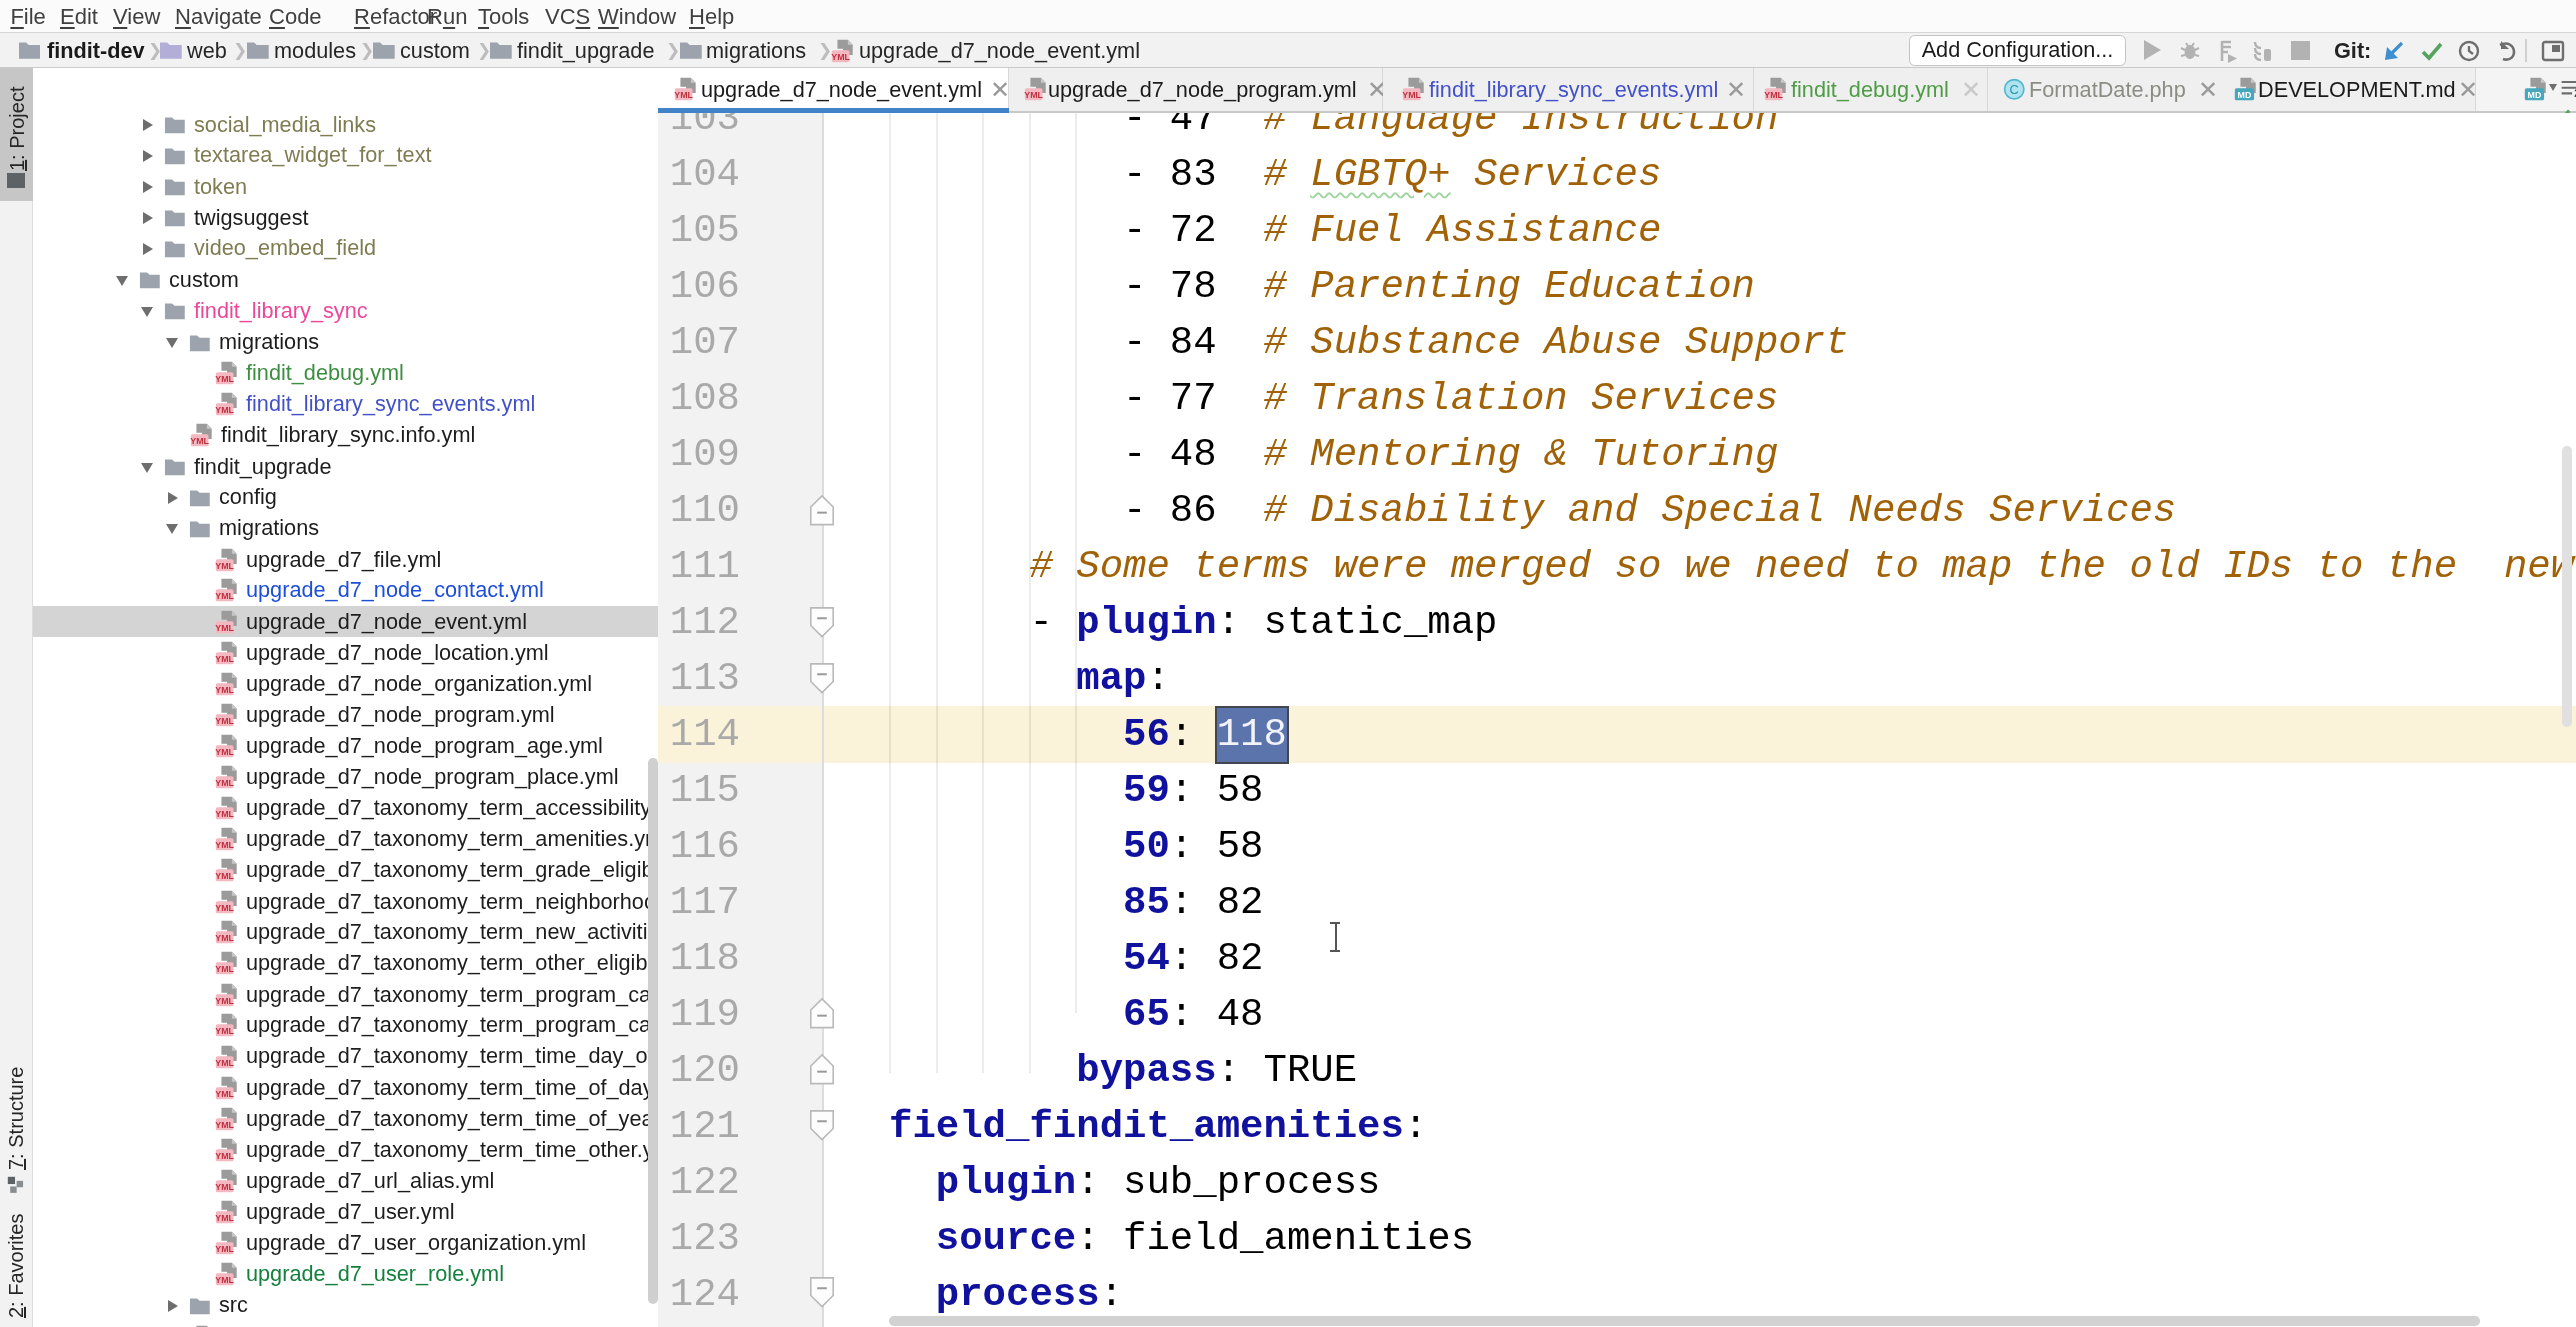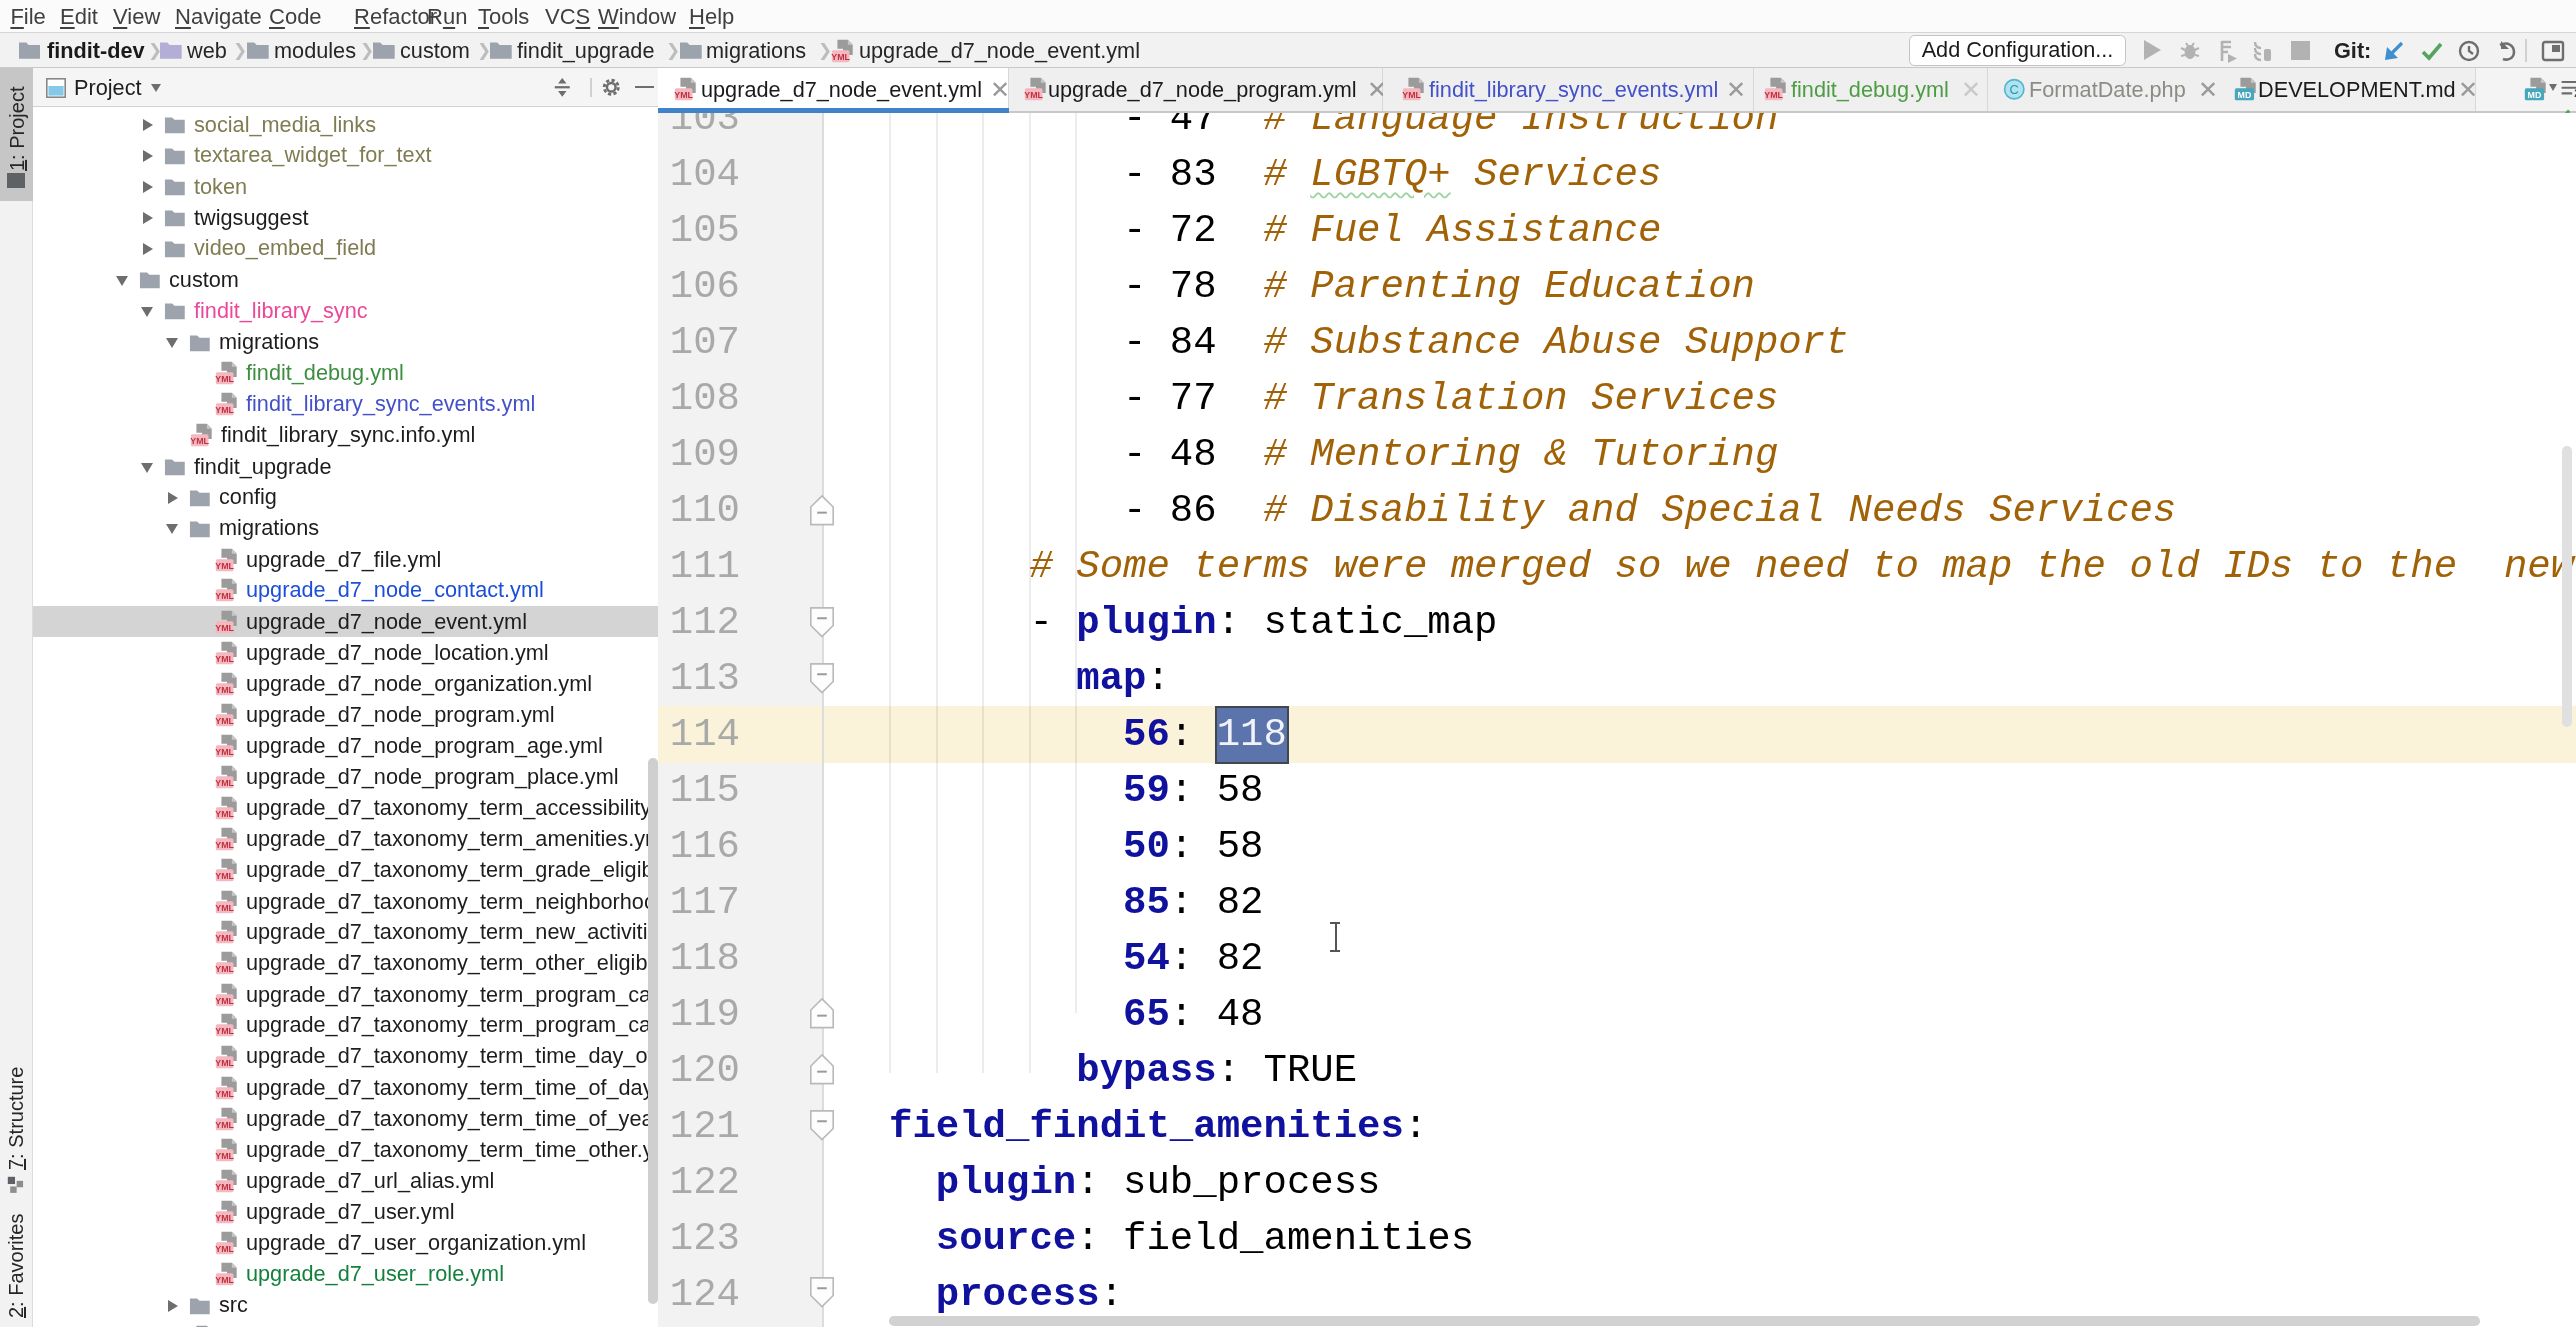--- a/index.html
+++ b/index.html
@@ -154,38 +154,20 @@
  <div class="vtext" style="left:4.8px;top:1102px"><u>7</u>: Structure</div>
  <svg class="abs" style="left:7.2px;top:1108px" width="17.7" height="17.7" viewBox="0 0 22 22">
         <rect x="1" y="1" width="9" height="9" fill="#5f6265"></rect>
         <rect x="12" y="6" width="8" height="8" fill="#8b8e90"></rect>
         <rect x="4" y="13" width="8" height="8" fill="#8b8e90"></rect>
       </svg>
  <div class="vtext" style="left:4.8px;top:1250px"><u>2</u>: Favorites</div>
 </div>
 
 <div id="proj">
- <div id="projhead">
-   <svg class="abs" style="left:13px;top:9.6px" width="20" height="20" viewBox="0 0 25 25">
-          <rect x="1" y="1" width="23" height="23" fill="#fff" stroke="#878787" stroke-width="2"></rect>
-          <rect x="3" y="10" width="19" height="12" fill="#85c8e8"></rect>
-        </svg>
-   <span class="abs" style="left:41px;top:4.8px;font-size:21.7px;color:#1d1d1d;line-height:29px">Project</span>
-   <div class="abs" style="left:118px;top:16px;width:0;height:0;border-top:8px solid #6e6e6e;border-left:5.6px solid transparent;border-right:5.6px solid transparent"></div>
-   <svg class="abs" style="left:518px;top:8px" width="22.5" height="22.5" viewBox="0 0 24 24">
-          <path stroke="#6e6e6e" stroke-width="2.4" d="M4 12h16"></path>
-          <path fill="#6e6e6e" d="M12 2 l-4.5 6 h9 z M12 22 l-4.5 -6 h9 z"></path>
-        </svg>
-   <div class="abs" style="left:557px;top:9.6px;width:1.6px;height:19px;background:#d0d0d0"></div>
-   <svg class="abs" style="left:567px;top:8px" width="22.5" height="22.5" viewBox="0 0 24 24">
-          <circle cx="12" cy="12" r="7.5" fill="none" stroke="#6e6e6e" stroke-width="3" stroke-dasharray="3.4 2.5"></circle>
-          <circle cx="12" cy="12" r="4.6" fill="none" stroke="#6e6e6e" stroke-width="2.6"></circle>
-        </svg>
-   <div class="abs" style="left:602px;top:17.7px;width:19px;height:2.4px;background:#6e6e6e"></div>
- </div>
  <div id="tree" style="position:absolute;left:0;top:40px;width:625px;height:1219px;overflow:hidden">
 <div class="arr-r" style="left:110px;top:11.2px"></div>
         <svg class="ti" style="left:131px;top:7.2px" width="21.7" height="19" viewBox="0 0 27 24">
           <path fill="#9CA3AC" d="M1 3 h9 l3 3 h13 v17 h-25 z"></path>
         </svg>
         <div class="tt" style="left:161px;top:0.8px;color:#7F7C52">social_media_links</div>
 <div class="arr-r" style="left:110px;top:42px"></div>
         <svg class="ti" style="left:131px;top:38px" width="21.7" height="19" viewBox="0 0 27 24">
           <path fill="#9CA3AC" d="M1 3 h9 l3 3 h13 v17 h-25 z"></path>
         </svg>

